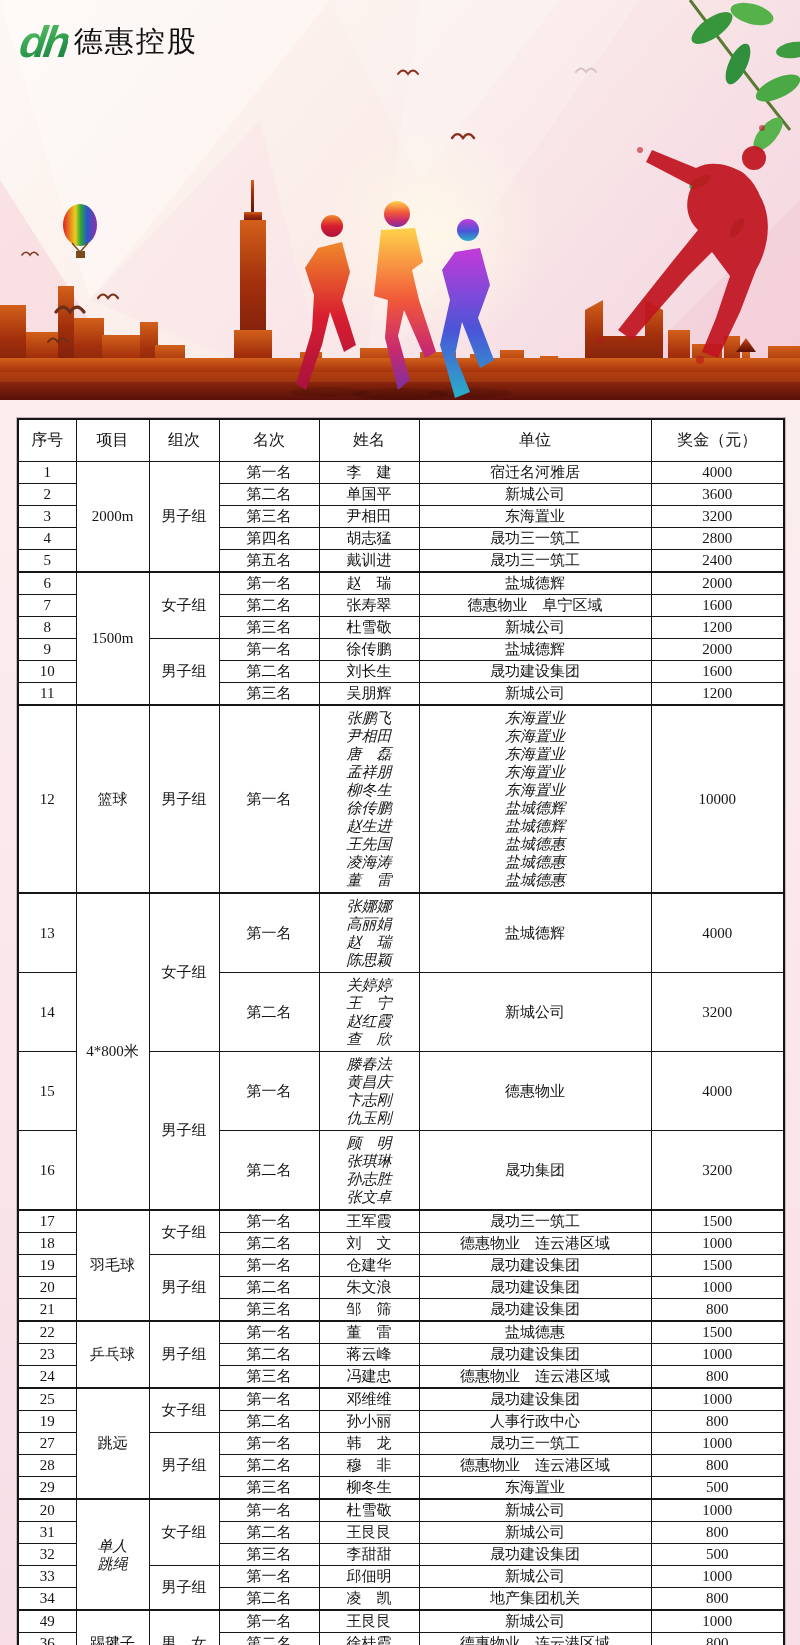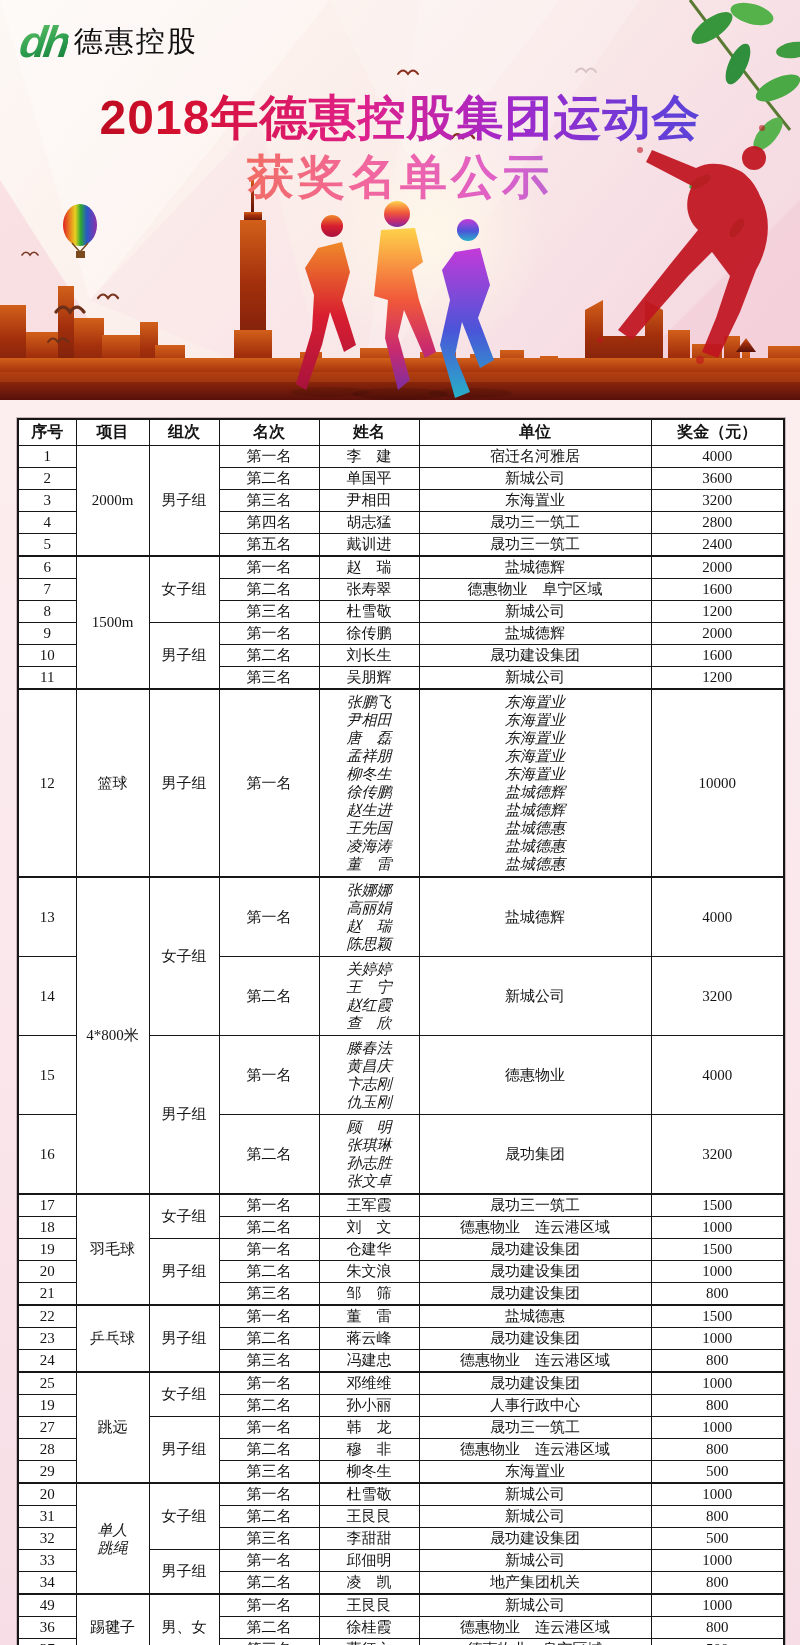--- a/index.html
+++ b/index.html
@@ -25,22 +25,22 @@
            font-size:47px;font-weight:900;letter-spacing:4px;
            background:linear-gradient(92deg,#d84a12 0%,#ef7230 18%,#f2679c 45%,#e060c8 62%,#7f6ce0 82%,#4f7fe6 100%);
            -webkit-background-clip:text;background-clip:text;color:transparent;}
 
   
   .table-wrap{position:relative;margin:18px 17px 0 17px;z-index:6;}
   table.awards{width:766px;border-collapse:collapse;background:#fff;
                border:2px solid #161616;table-layout:fixed;
                font-family:"Liberation Serif","DejaVu Serif",serif;color:#141414;
                box-shadow:0 0 0 1px #c9b6ba;}
-  table.awards th{border:1px solid #161616;height:25px;font-size:16px;font-weight:700;
-                  padding:0 2px;background:#fff;}
+  table.awards th{border:1px solid #161616;height:25px;font-size:16px;font-weight:400;
+                  padding:8px 2px;background:#fff;}
   table.awards td{border:1px solid #161616;height:21px;font-size:15px;line-height:19px;
                   text-align:center;vertical-align:middle;padding:0 2px;
                   overflow:hidden;}
   table.awards td.ml{white-space:pre-line;line-height:18px;padding:3px 2px;font-style:italic;}
   table.awards tr.gs td{border-top:2px solid #161616;}
   col.c-no{width:58px;} col.c-event{width:73px;} col.c-group{width:70px;}
   col.c-rank{width:100px;} col.c-name{width:100px;} col.c-unit{width:232px;} col.c-prize{width:133px;}
 </style>
 </head>
 <body>
@@ -181,22 +181,20 @@
         <path d="M0 0 Q5 -7 10 0 Q15 -7 20 0" stroke="#8a2f1f" stroke-width="2.2" transform="translate(452,138) scale(1.1)"></path>
         <path d="M0 0 Q5 -7 10 0 Q15 -7 20 0" stroke="#d8c4c4" stroke-width="2" transform="translate(576,72)"></path>
       </g>
     </svg>
 
     <div class="logo">
       <span class="logo-mark">dh</span>
       <span class="logo-text">德惠控股</span>
     </div>
 
-    <h1 class="title">2018年德惠控股集团运动会</h1>
-    <h2 class="subtitle">获奖名单公示</h2>
   </header>
 
   <main class="table-wrap">
     <table class="awards">
       <colgroup>
         <col class="c-no">
           <col class="c-event">
           <col class="c-group">
           <col class="c-rank">
         <col class="c-name">

